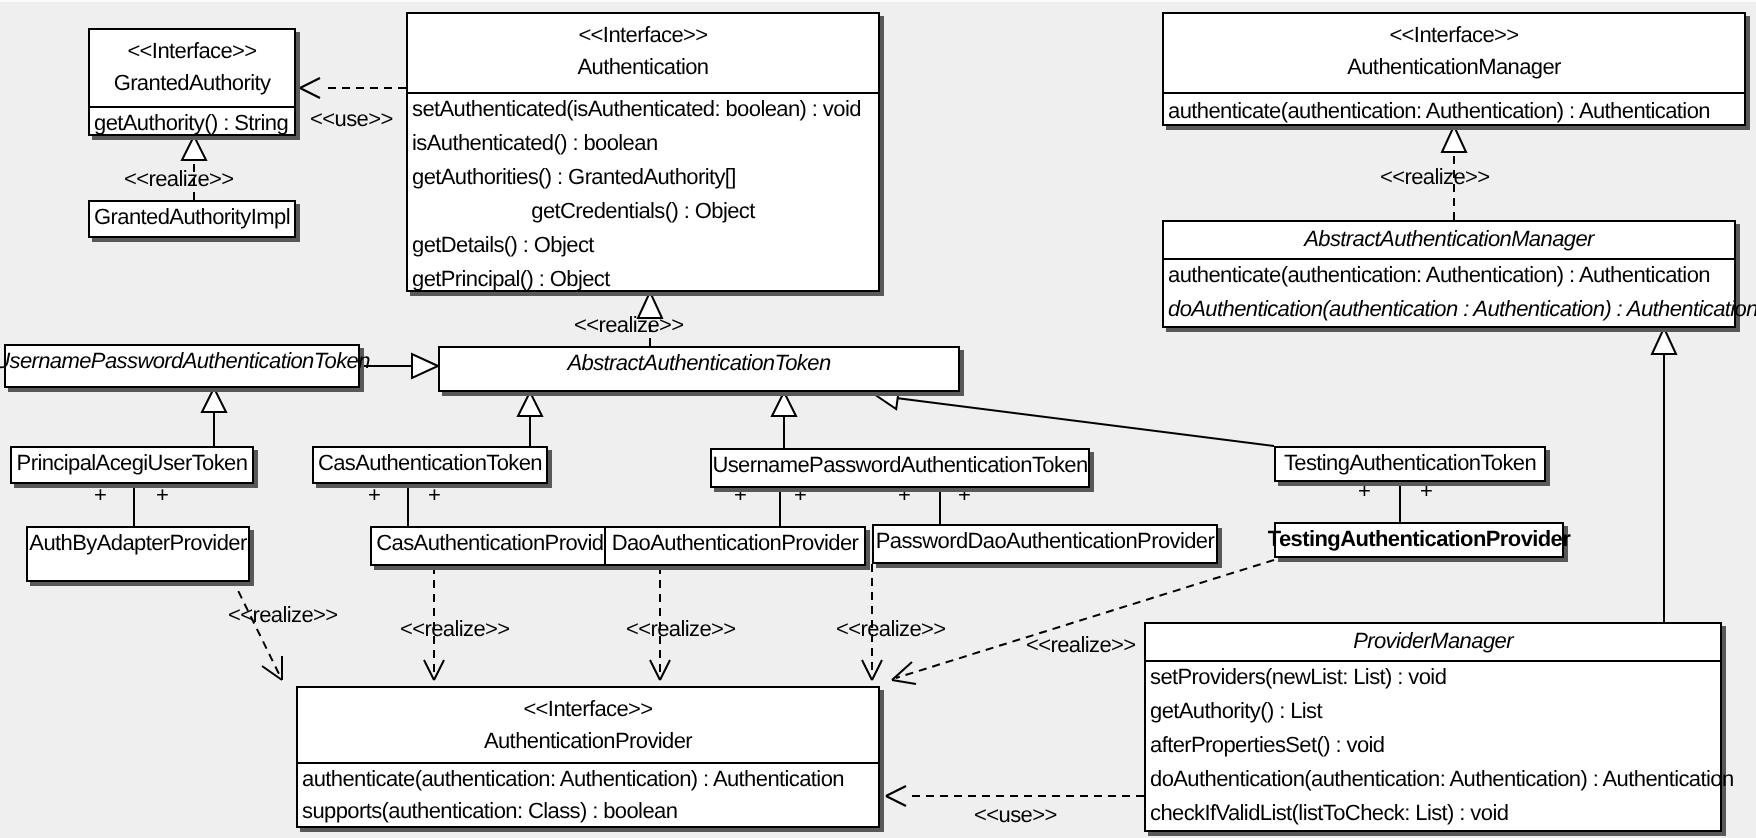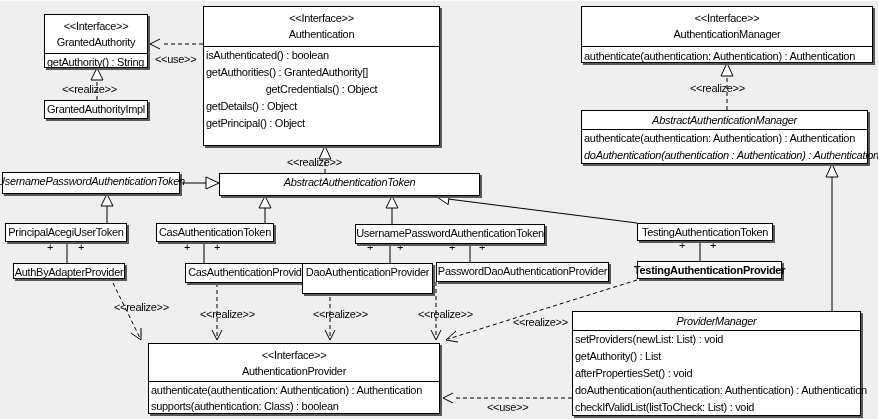--- a/index.html
+++ b/index.html
@@ -158,20 +158,21 @@
 
   <div class="uml-class single" style="left:44px;top:99px;width:104px;height:19px;">
     <span class="cname">GrantedAuthorityImpl</span>
   </div>
 
   <div class="uml-class" style="left:203px;top:5px;width:237px;height:140px;">
     <div class="hdr sep pad" style="height:36px;">
       <div class="stereo">&lt;&lt;Interface&gt;&gt;</div>
       <div class="cname">Authentication</div>
     </div>
+    <div class="m" style="line-height:17px;">setAuthenticated(isAuthenticated: boolean) : void</div>
     <div class="m" style="line-height:17px;">isAuthenticated() : boolean</div>
     <div class="m" style="line-height:17px;">getAuthorities() : GrantedAuthority[]</div>
     <div class="m" style="line-height:17px;text-align:center;">getCredentials() : Object</div>
     <div class="m" style="line-height:17px;">getDetails() : Object</div>
     <div class="m" style="line-height:17px;">getPrincipal() : Object</div>
   </div>
 
   <div class="uml-class" style="left:581px;top:5px;width:292px;height:57px;">
     <div class="hdr sep pad" style="height:36px;">
       <div class="stereo">&lt;&lt;Interface&gt;&gt;</div>
@@ -205,29 +206,29 @@
   </div>
 
   <div class="uml-class single" style="left:156px;top:222px;width:118px;height:19px;">
     <span class="cname">CasAuthenticationToken</span>
   </div>
 
   <div class="uml-class single" style="left:637px;top:222px;width:136px;height:18px;">
     <span class="cname">TestingAuthenticationToken</span>
   </div>
 
-  <div class="uml-class single" style="left:13px;top:262px;width:112px;height:16px;">
+  <div class="uml-class single" style="left:13px;top:262px;width:112px;height:28px;">
     <span class="cname">AuthByAdapterProvider</span>
   </div>
 
   <div class="uml-class single" style="left:148px;top:262px;width:129px;height:20px;margin-left:37px;">
     <span class="cname">CasAuthenticationProvider</span>
   </div>
 
-  <div class="uml-class single" style="left:302px;top:262px;width:131px;height:31px;">
+  <div class="uml-class single" style="left:302px;top:262px;width:131px;height:20px;">
     <span class="cname">DaoAuthenticationProvider</span>
   </div>
 
   <div class="uml-class single" style="left:436px;top:261px;width:173px;height:20px;">
     <span class="cname">PasswordDaoAuthenticationProvider</span>
   </div>
 
   <div class="uml-class single" style="left:637px;top:260px;width:145px;height:18px;font-weight:bold;">
     <span class="cname">TestingAuthenticationProvider</span>
   </div>

